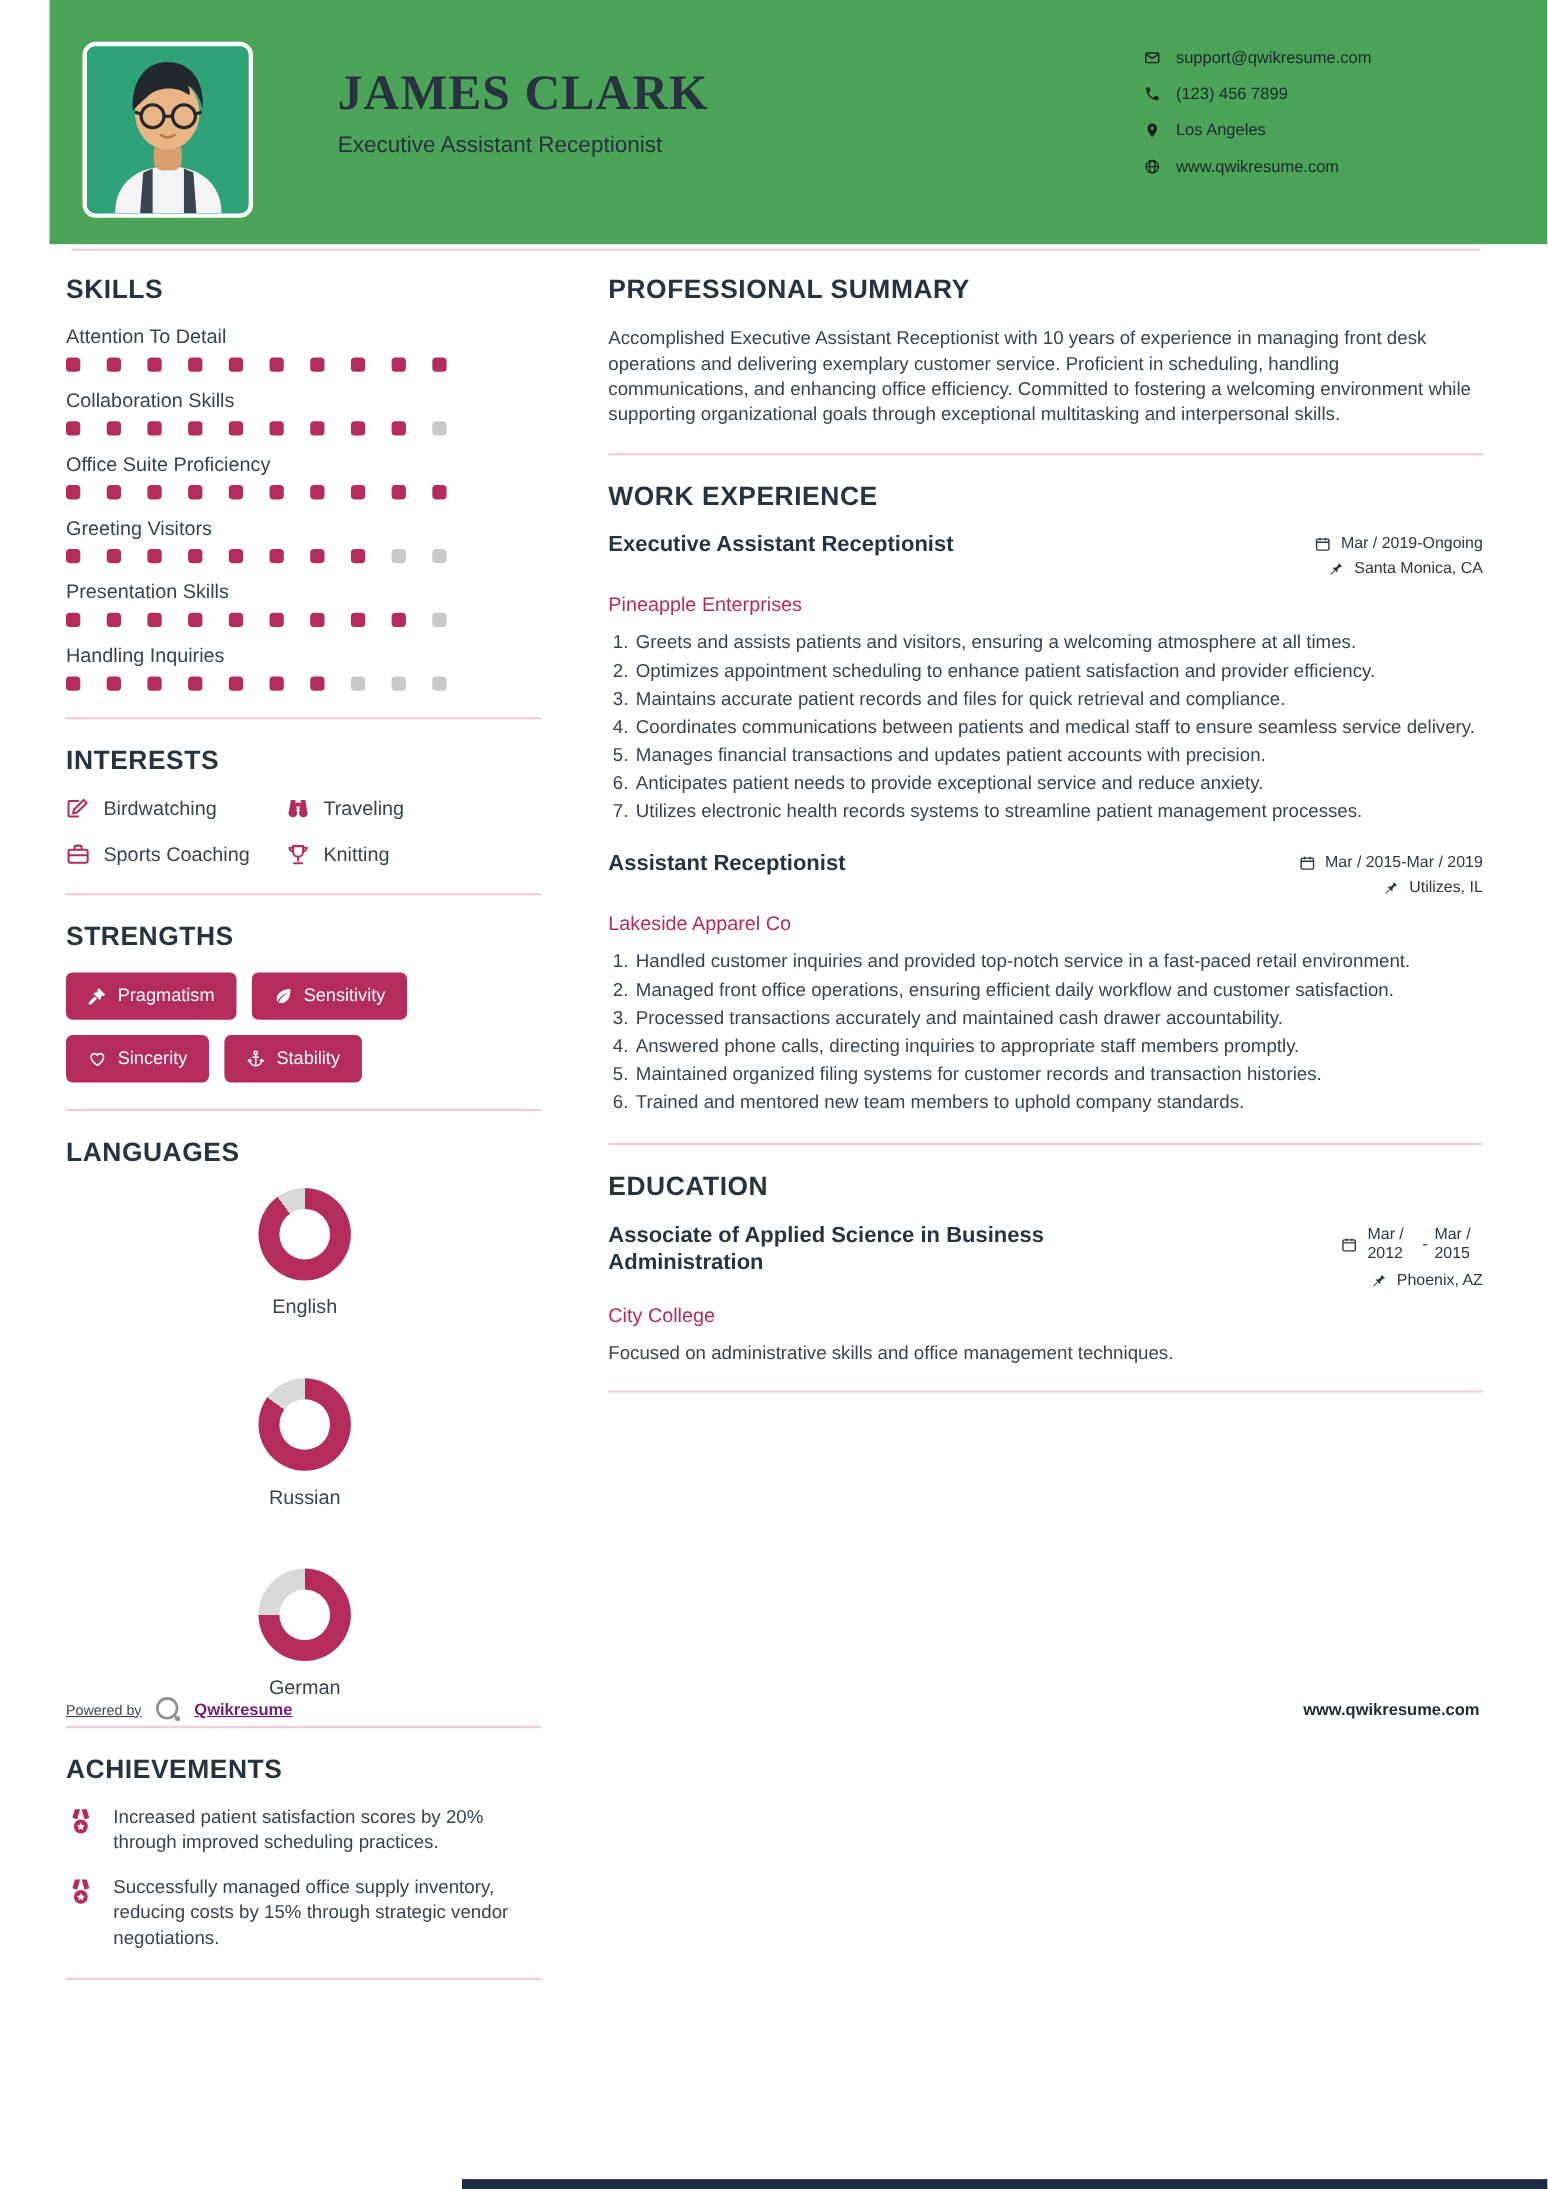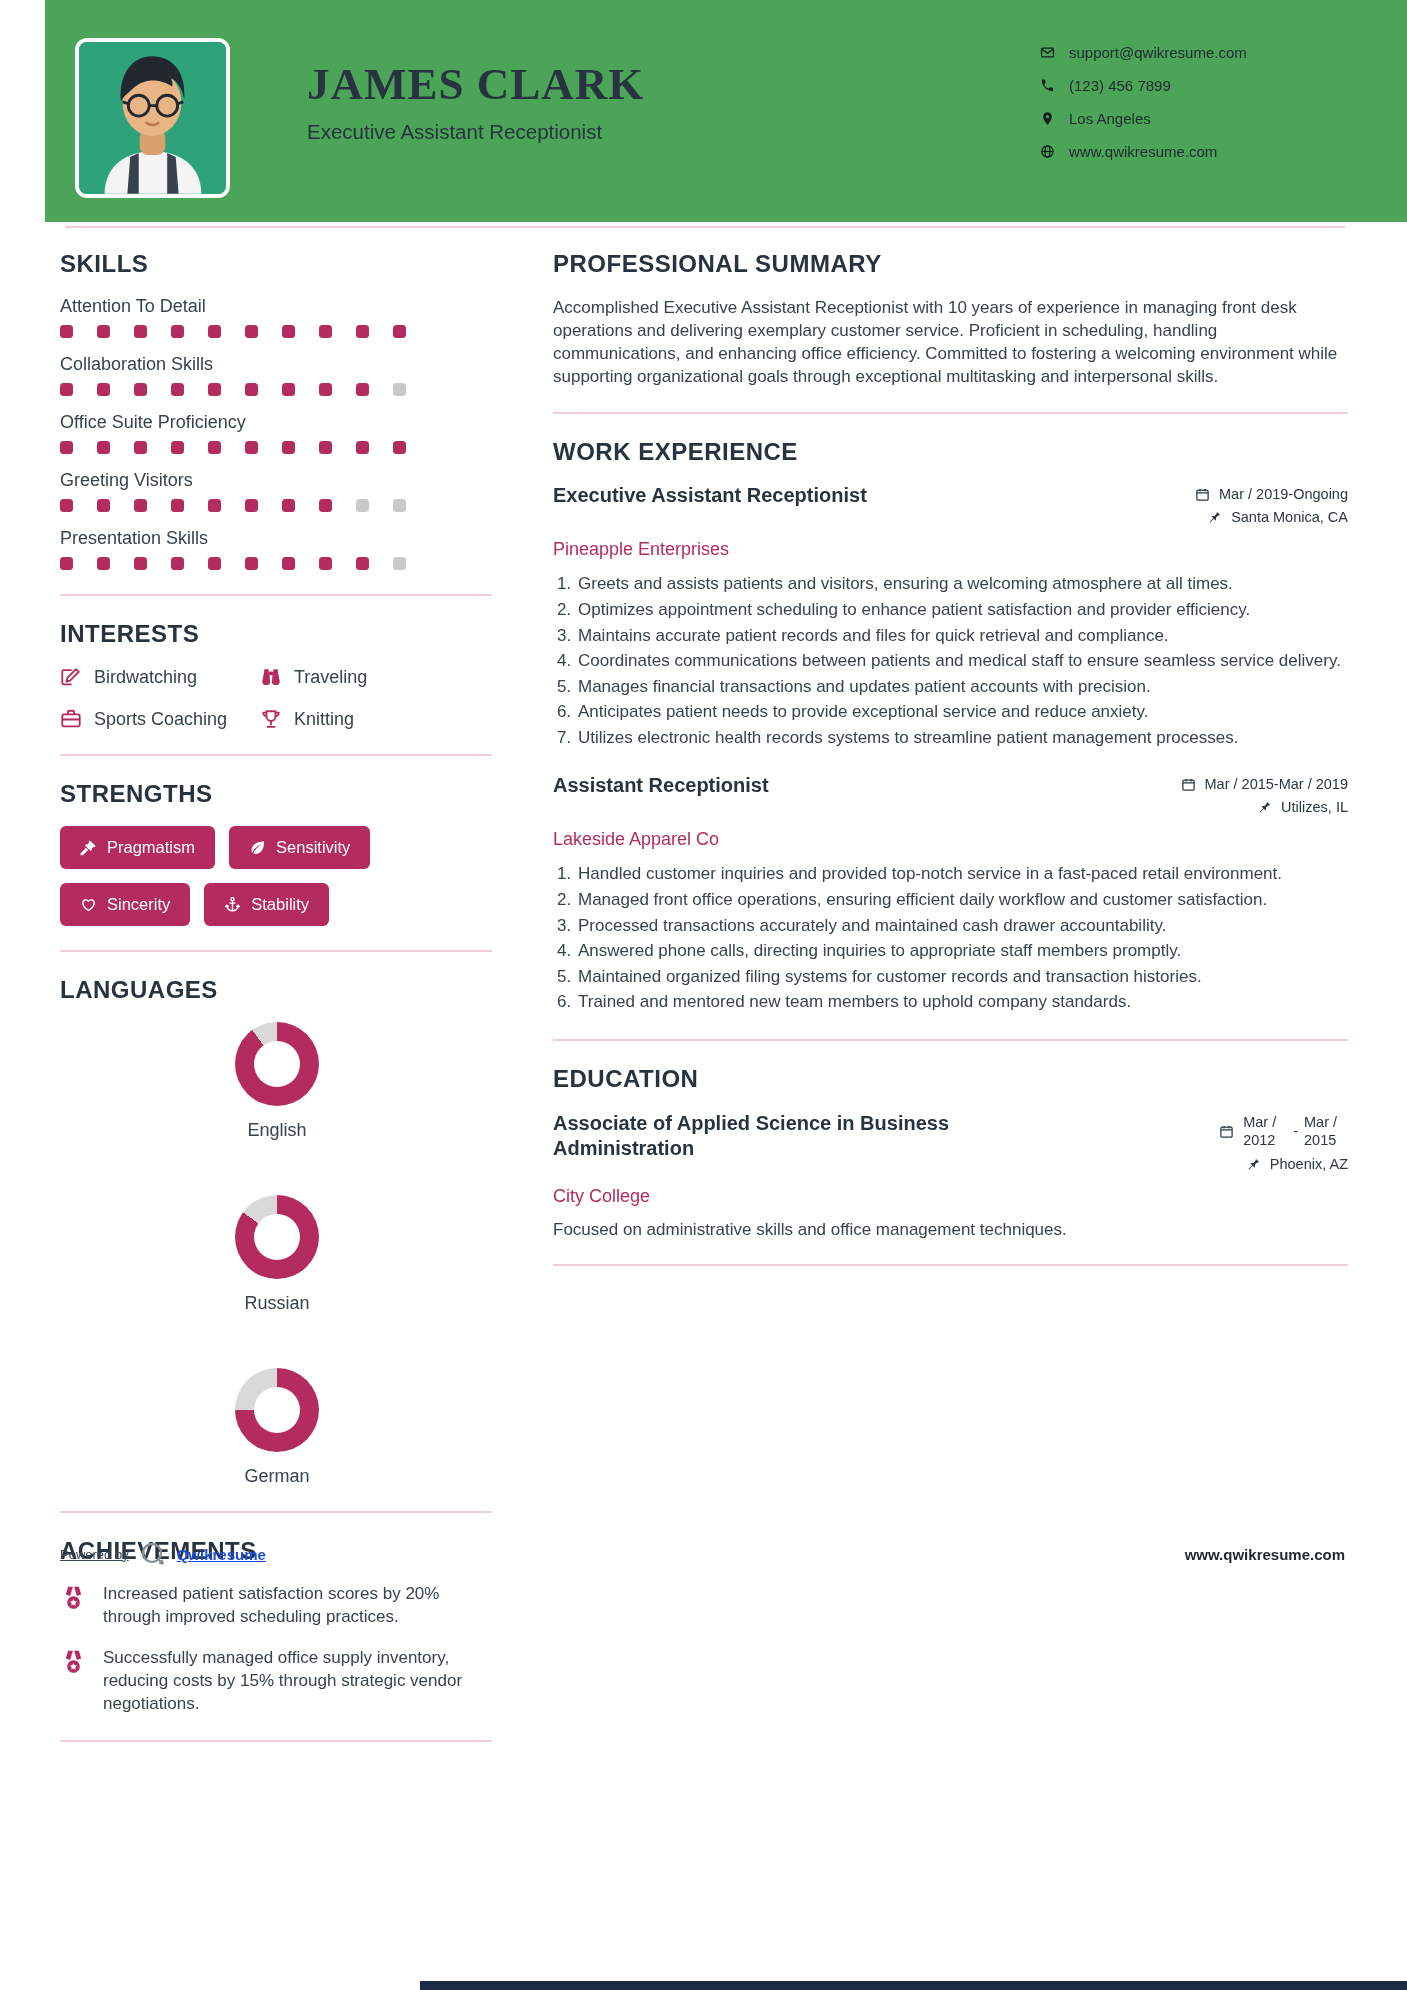--- a/index.html
+++ b/index.html
@@ -68,21 +68,21 @@
   .company { color: var(--accent, #b42b5e); font-size: 18px; font-weight: 500; margin: 7px 0 13px; }
   .job ol { padding-left: 23px; font-size: 17px; line-height: 1.27; }
   .job li { margin-bottom: 4px; padding-left: 2px; }
   .edu-desc { font-size: 17px; margin-top: 4px; }
   
   .footer { position: absolute; left: 60px; width: 1285px; top: 1540px; display: flex; justify-content: space-between; align-items: center; }
   .powered { display: flex; align-items: center; gap: 10px; }
   .powered-label { font-size: 13px; color: #3c4852; text-decoration: underline; }
   .qlogo { width: 28px; height: 28px; color: #8a9096; }
   .qlogo svg { width: 100%; height: 100%; display: block; }
-  .brand { font-size: 15px; color: #1d4ed8; text-decoration: underline; font-weight: 600; }
+  .brand { font-size: 15px; color: #701a75; text-decoration: underline; font-weight: 600; }
   .site { font-size: 15px; color: #1e2930; font-weight: 600; }
   .bottom-bar { position: absolute; bottom: 0; left: 420px; right: 0; height: 9px; background: var(--bottom-bar-navy, #1d2b45); }
 </style>
 </head>
 <body>
 
 <div class="page">
 
   <div class="header">
     <div class="photo">
@@ -217,20 +217,35 @@
             <span class="dot filled"></span>
             <span class="dot filled"></span>
             <span class="dot filled"></span>
             <span class="dot filled"></span>
             <span class="dot filled"></span>
             <span class="dot filled"></span>
             <span class="dot filled"></span>
             <span class="dot empty"></span>
           </div>
       </div>
+      <div class="skill">
+        <div class="skill-label">Handling Inquiries</div>
+        <div class="dots">
+            <span class="dot filled"></span>
+            <span class="dot filled"></span>
+            <span class="dot filled"></span>
+            <span class="dot filled"></span>
+            <span class="dot filled"></span>
+            <span class="dot filled"></span>
+            <span class="dot filled"></span>
+            <span class="dot empty"></span>
+            <span class="dot empty"></span>
+            <span class="dot empty"></span>
+          </div>
+      </div>
     </section>
 
     <div class="divider"></div>
 
     <section>
       <h2>INTERESTS</h2>
       <div class="interest-grid">
         <div class="interest">
           <span class="iicon">
             <svg viewBox="0 0 24 24" fill="none" stroke="currentColor" stroke-width="2" stroke-linecap="round" stroke-linejoin="round">

